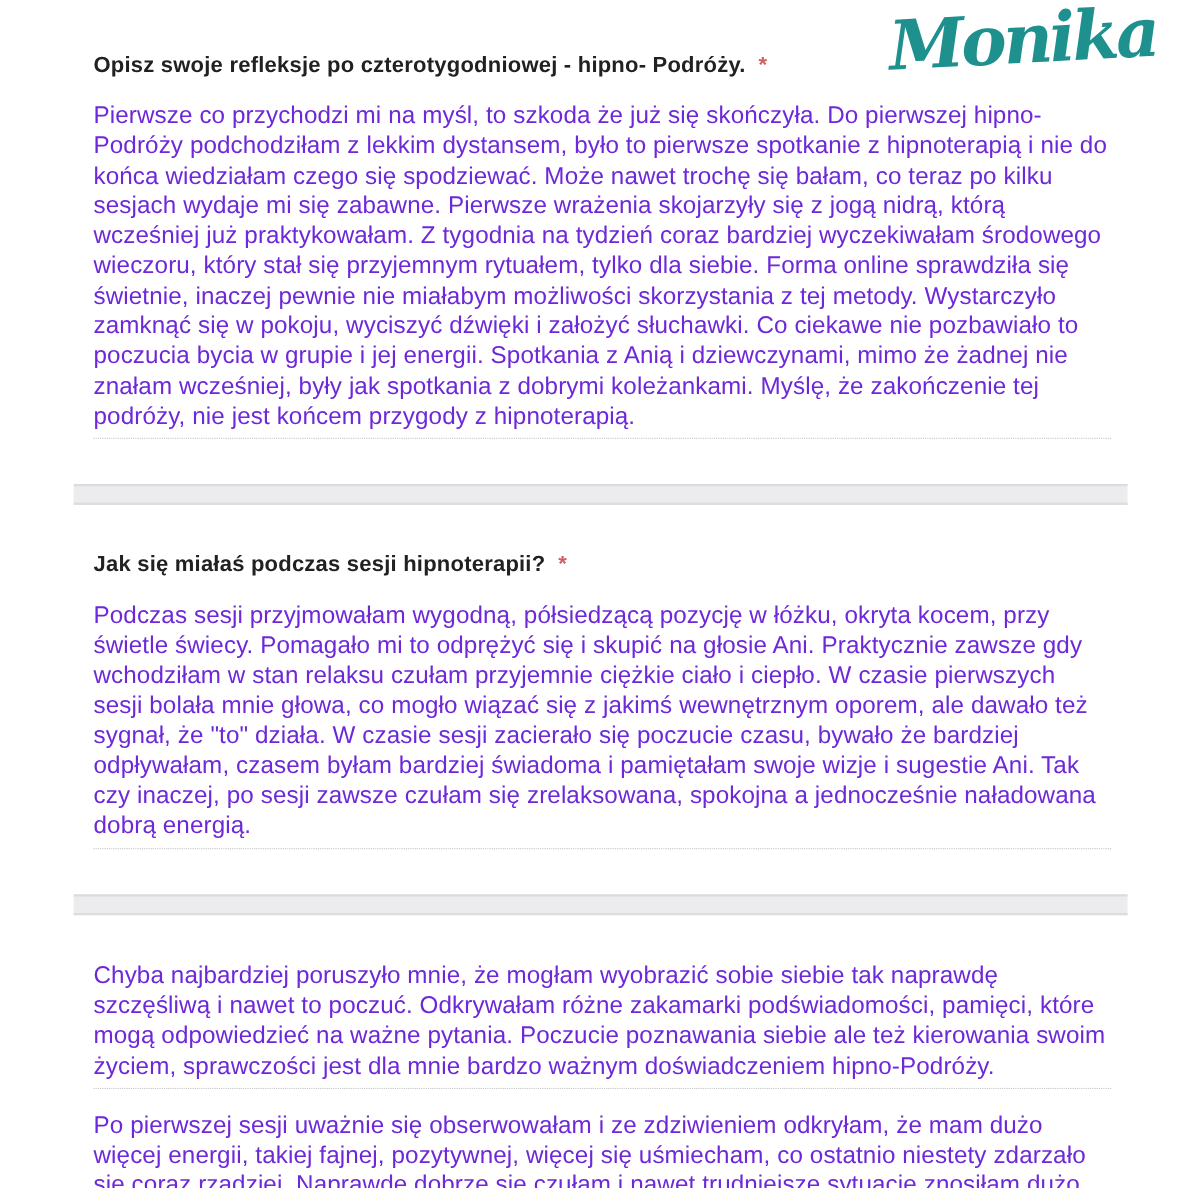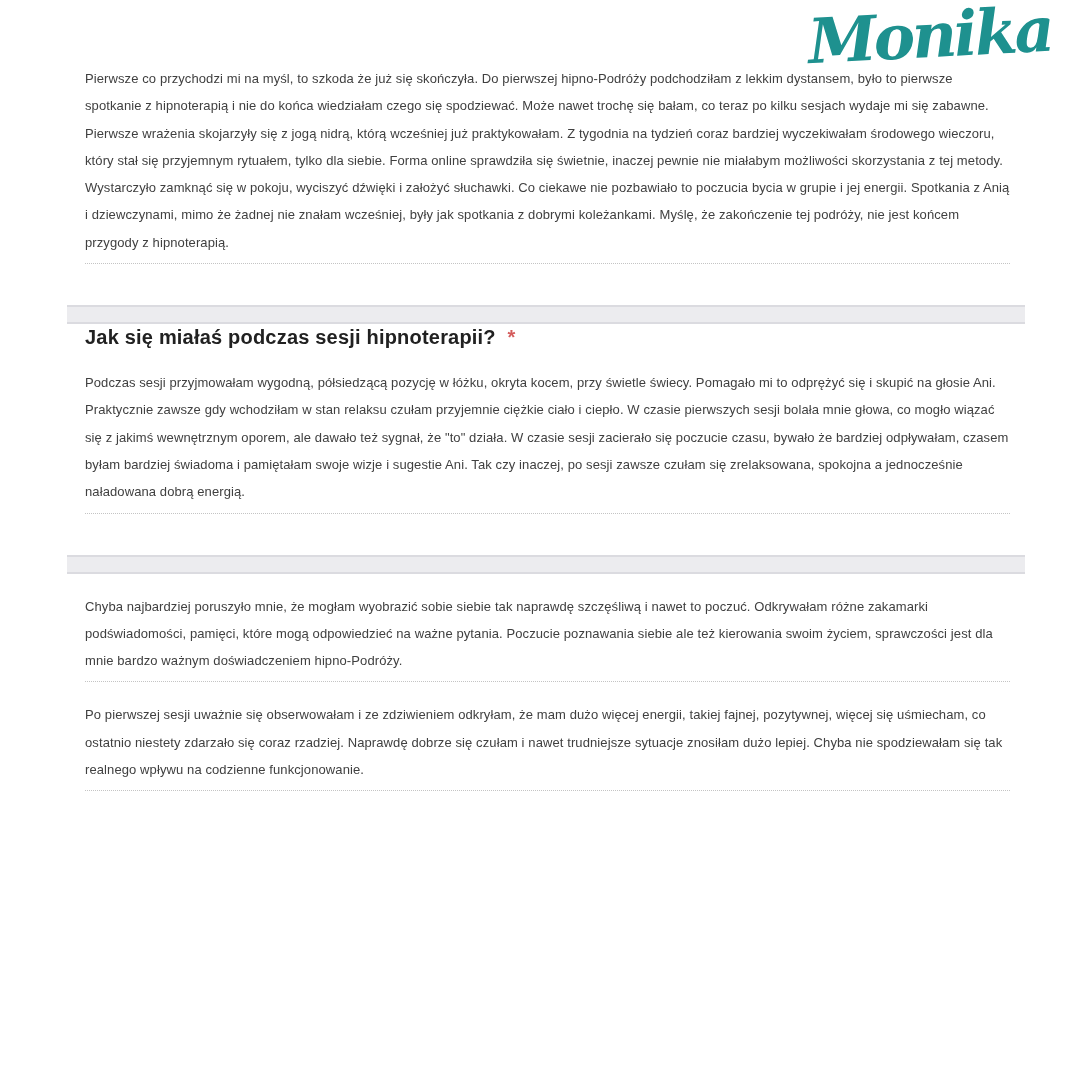--- a/index.html
+++ b/index.html
@@ -39,46 +39,50 @@
     letter-spacing: 0.2px;
     color: #212121;
     line-height: 26px;
   }
   .req {
     margin-left: 6px;
     font-weight: 600;
   }
   .answer {
     margin: 19px 0 0 0;
-    font-size: 13px;
+    font-size: 22px;
     line-height: 27.3px;
-    color: #404040;
+    color: #6d28d9;
     letter-spacing: 0.1px;
     padding-bottom: 7px;
     border-bottom: 1px dotted #c4c4c4;
     max-width: 928px;
   }
   .separator {
     height: 15px;
     margin: 41px -15px 0 -18px;
     border-top: 2px solid #dbdbe0;
     border-bottom: 2px solid #dbdbe0;
   }
-  .qa { }
+  .qa { margin-top: 41px; }
   .qa.first { margin-top: 0; }
   .qa.tight { margin-top: 19px; }
 </style>
 </head>
 <body>
 
 <div class="page">
 
   <div class="brand" style="color: rgb(30, 145, 143);">Monika</div>
 
   <section class="qa first">
+    <h2 class="question">
+      <span>Opisz swoje refleksje po czterotygodniowej - hipno- Podróży.</span>
+      <span class="req" style="color: rgb(212, 93, 93);">*</span>
+    </h2>
     <p class="answer">Pierwsze co przychodzi mi na myśl, to szkoda że już się skończyła. Do pierwszej hipno-Podróży podchodziłam z lekkim dystansem, było to pierwsze spotkanie z hipnoterapią i nie do końca wiedziałam czego się spodziewać. Może nawet trochę się bałam, co teraz po kilku sesjach wydaje mi się zabawne. Pierwsze wrażenia skojarzyły się z jogą nidrą, którą wcześniej już praktykowałam. Z tygodnia na tydzień coraz bardziej wyczekiwałam środowego wieczoru, który stał się przyjemnym rytuałem, tylko dla siebie. Forma online sprawdziła się świetnie, inaczej pewnie nie miałabym możliwości skorzystania z tej metody. Wystarczyło zamknąć się w pokoju, wyciszyć dźwięki i założyć słuchawki. Co ciekawe nie pozbawiało to poczucia bycia w grupie i jej energii. Spotkania z Anią i dziewczynami, mimo że żadnej nie znałam wcześniej, były jak spotkania z dobrymi koleżankami. Myślę, że zakończenie tej podróży, nie jest końcem przygody z hipnoterapią.</p>
   </section>
 
   <div class="separator" style="background: rgb(236, 236, 239);"></div>
 
   <section class="qa">
     <h2 class="question">
       <span>Jak się miałaś podczas sesji hipnoterapii?</span>
       <span class="req" style="color: rgb(212, 93, 93);">*</span>
     </h2>

